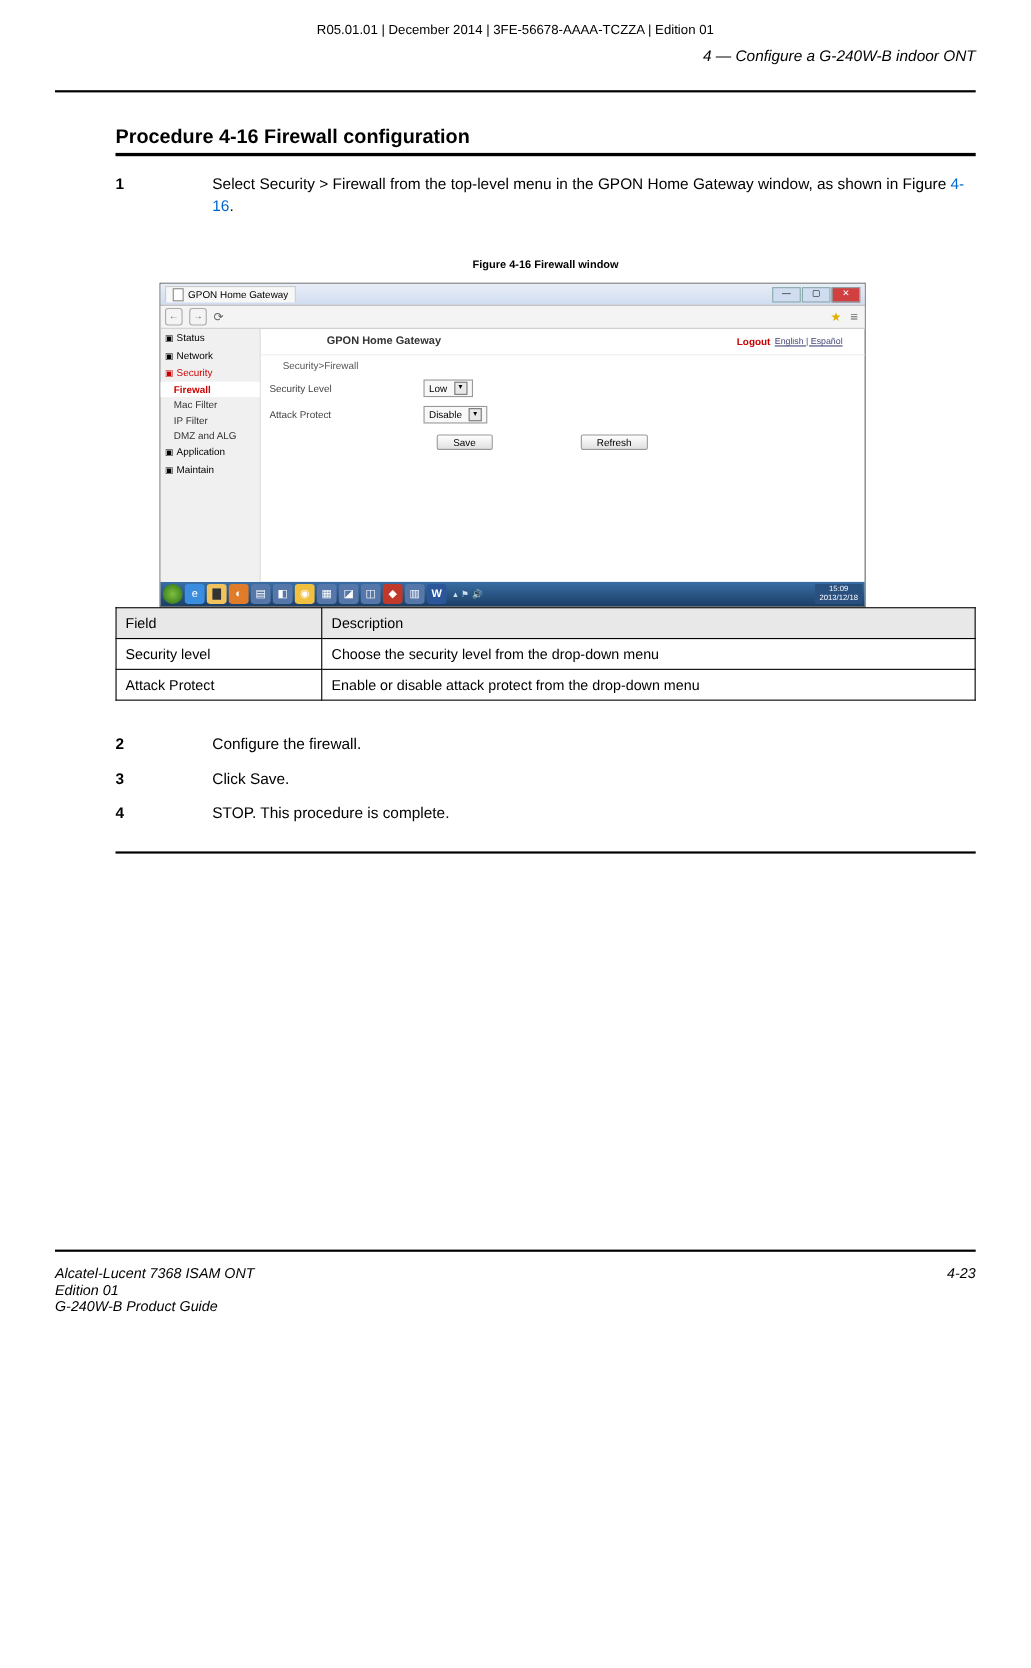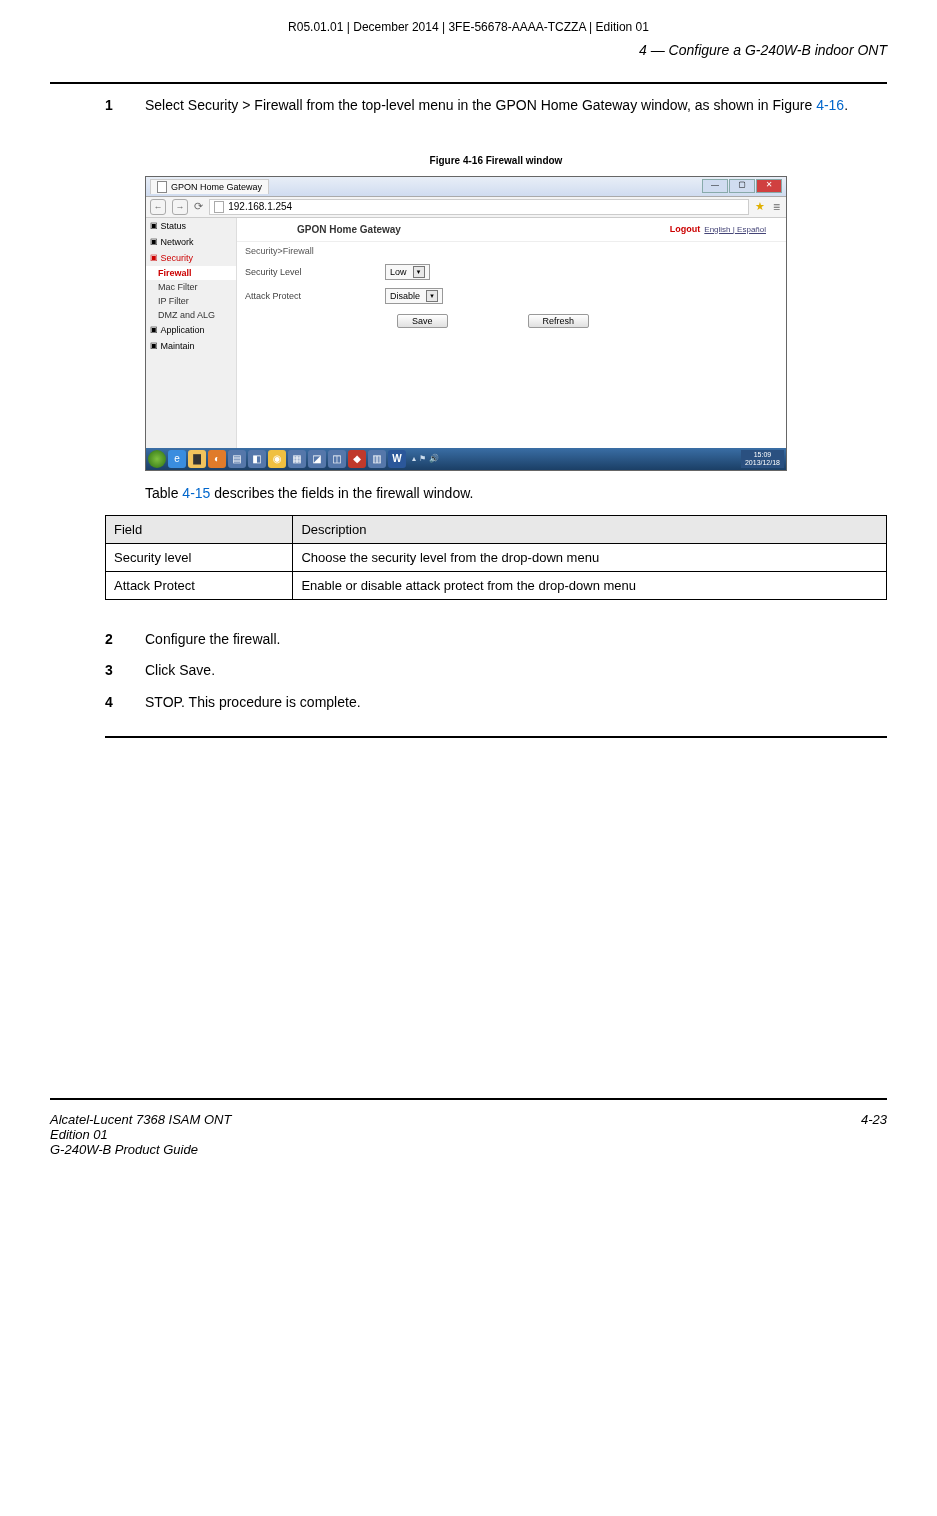--- a/index.html
+++ b/index.html
@@ -42,20 +42,21 @@
     margin: 12px 0;
     line-height: 1.4;
   }
   .step-num {
     font-weight: bold;
     width: 40px;
     flex-shrink: 0;
   }
   .step-text {
     flex: 1;
+    margin-left: 48px;
   }
   .figure-caption, .table-caption {
     text-align: center;
     font-weight: bold;
     margin: 39px 0 10px 0;
     font-size: 10px;
   }
   .link {
     color: #0066cc;
   }
@@ -196,21 +197,21 @@
   .router-header {
     display: flex;
     align-items: center;
     padding: 6px 20px 6px 60px;
     border-bottom: 1px solid #eee;
     font-size: 10px;
   }
   .router-title { font-weight: bold; color: #333; }
   .logout { margin-left: auto; color: #c00; font-size: 9px; font-weight: bold; }
   .langs { margin-left: 4px; font-size: 8px; color: #447; text-decoration: underline; }
-  .breadcrumb { padding: 4px 8px; font-size: 9px; color: #555; }
+  .breadcrumb { padding: 4px 20px; font-size: 9px; color: #555; }
   .form-row {
     display: flex;
     align-items: center;
     padding: 4px 8px;
     font-size: 9px;
   }
   .form-label { width: 140px; color: #444; }
   .dropdown {
     border: 1px solid #999;
     background: #f8f8f8;
@@ -280,20 +281,21 @@
 </style>
 </head>
 <body>
 
 <div class="top-header">R05.01.01 | December 2014 | 3FE-56678-AAAA-TCZZA | Edition 01</div>
 <div class="section-header">4 —  Configure a G-240W-B indoor ONT</div>
 <hr class="header-rule">
 
 <div class="content">
 
+  <h2 class="procedure-title">Procedure 4-16  Firewall configuration</h2>
 
   <div class="step">
     <div class="step-num">1</div>
     <div class="step-text">
       <span>Select Security &gt; Firewall from the top-level menu in the GPON Home Gateway window, as shown in Figure </span><span class="link">4-16</span><span>.</span>
     </div>
   </div>
 
   <div class="figure-caption">Figure 4-16  Firewall window</div>
 
@@ -306,24 +308,20 @@
       <div class="win-btns">
         <div class="wbtn">—</div>
         <div class="wbtn">▢</div>
         <div class="wbtn close">✕</div>
       </div>
     </div>
     <div class="addr-bar">
       <div class="nav-arrow">←</div>
       <div class="nav-arrow">→</div>
       <div class="reload">⟳</div>
-      <div class="addr-field">
-        <span class="doc-icon"></span>
-        <span>192.168.1.254</span>
-      </div>
       <span class="star">★</span>
       <span class="menu-icon">≡</span>
     </div>
     <div class="router-body">
       <div class="sidebar">
         <div class="side-item">
             <span class="expand">▣</span>
             <span>Status</span>
           </div>
         <div class="side-item">
@@ -393,23 +391,20 @@
           <span>⚑</span>
           <span>🔊</span>
         </div>
       <div class="tb-time">
         <div>15:09</div>
         <div>2013/12/18</div>
       </div>
     </div>
   </div>
 
-  <p class="indented">
-    <span>Table </span><span class="link">4-15</span><span> describes the fields in the firewall window.</span>
-  </p>
 
 
   <table class="param-table">
     <tbody>
         <tr>
       <th class="col-field">Field</th>
       <th>Description</th>
     </tr>
     <tr>
       <td>Security level</td>

